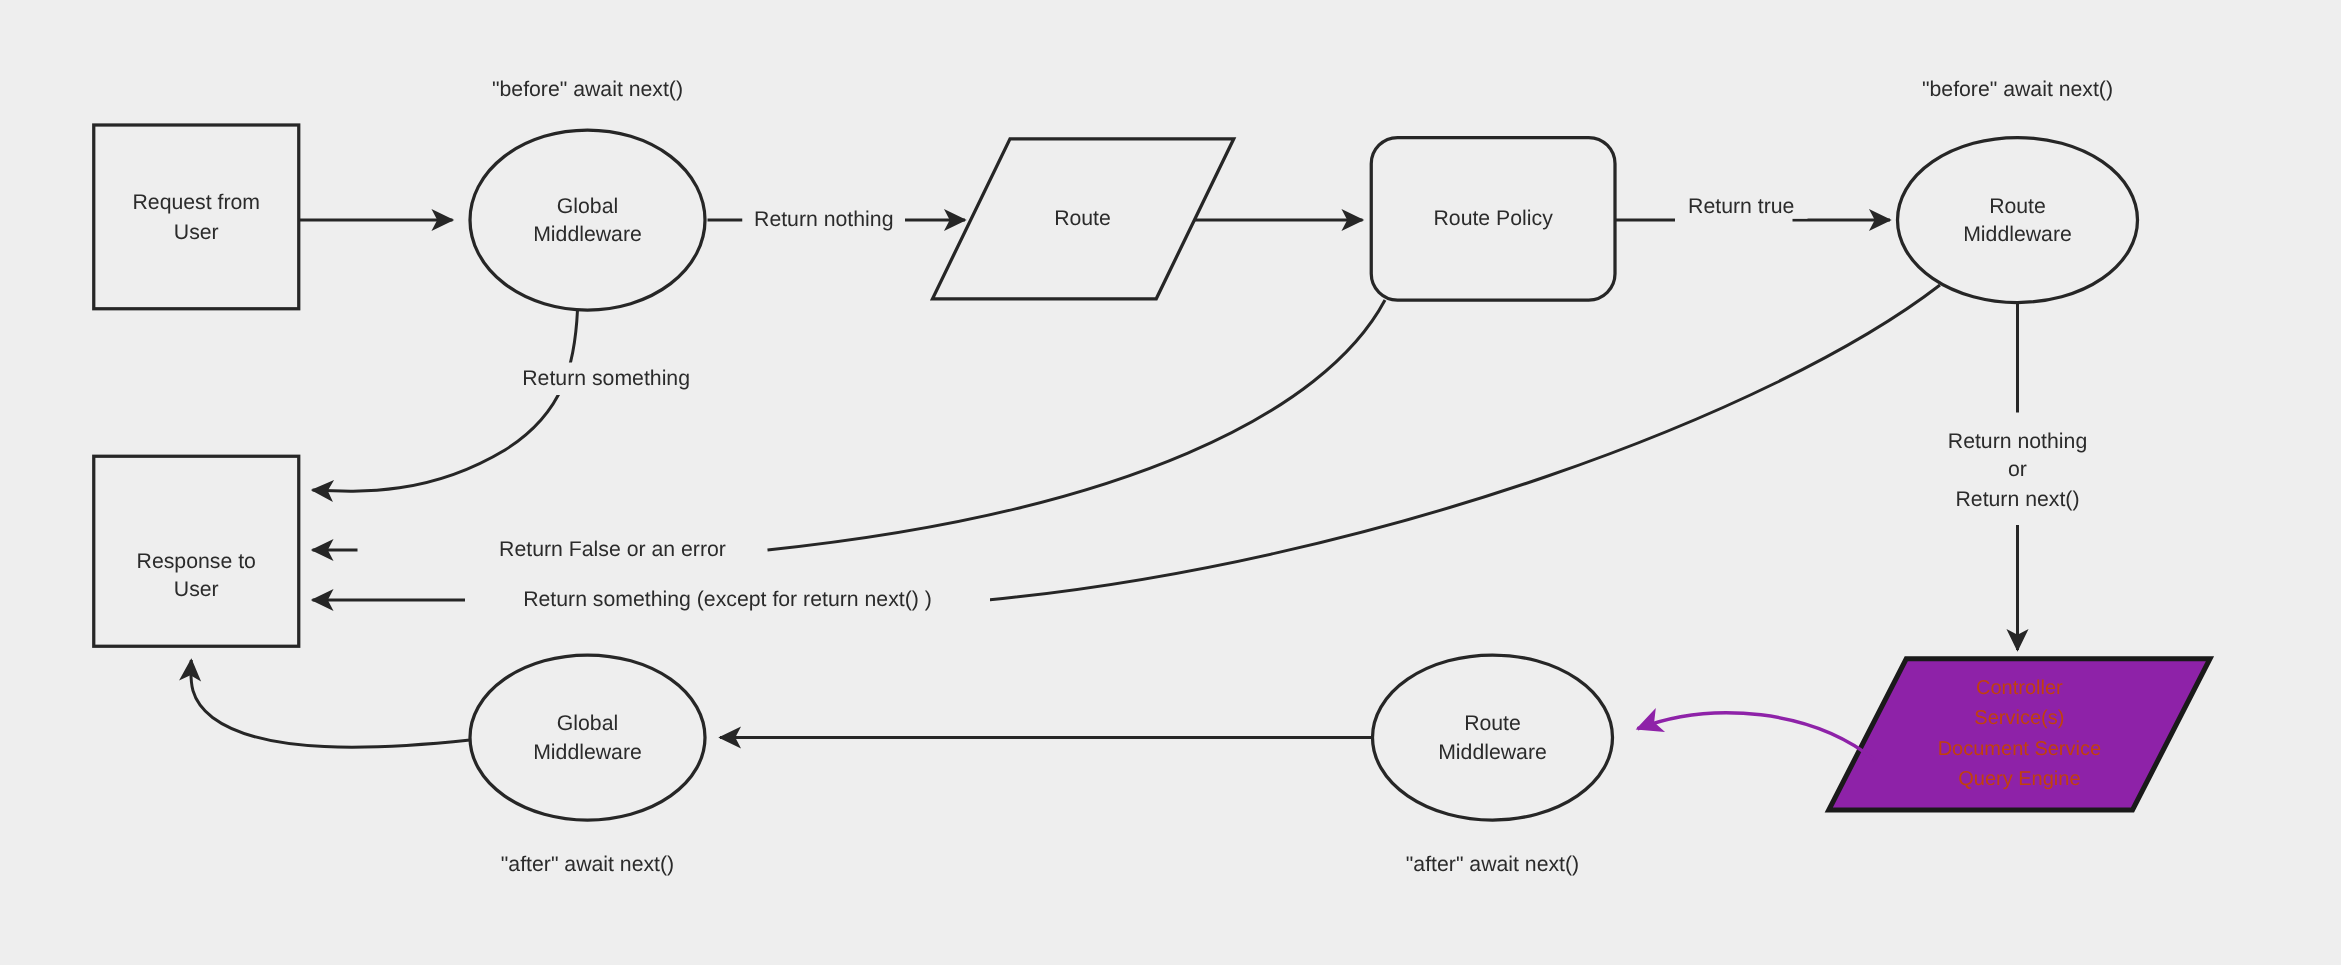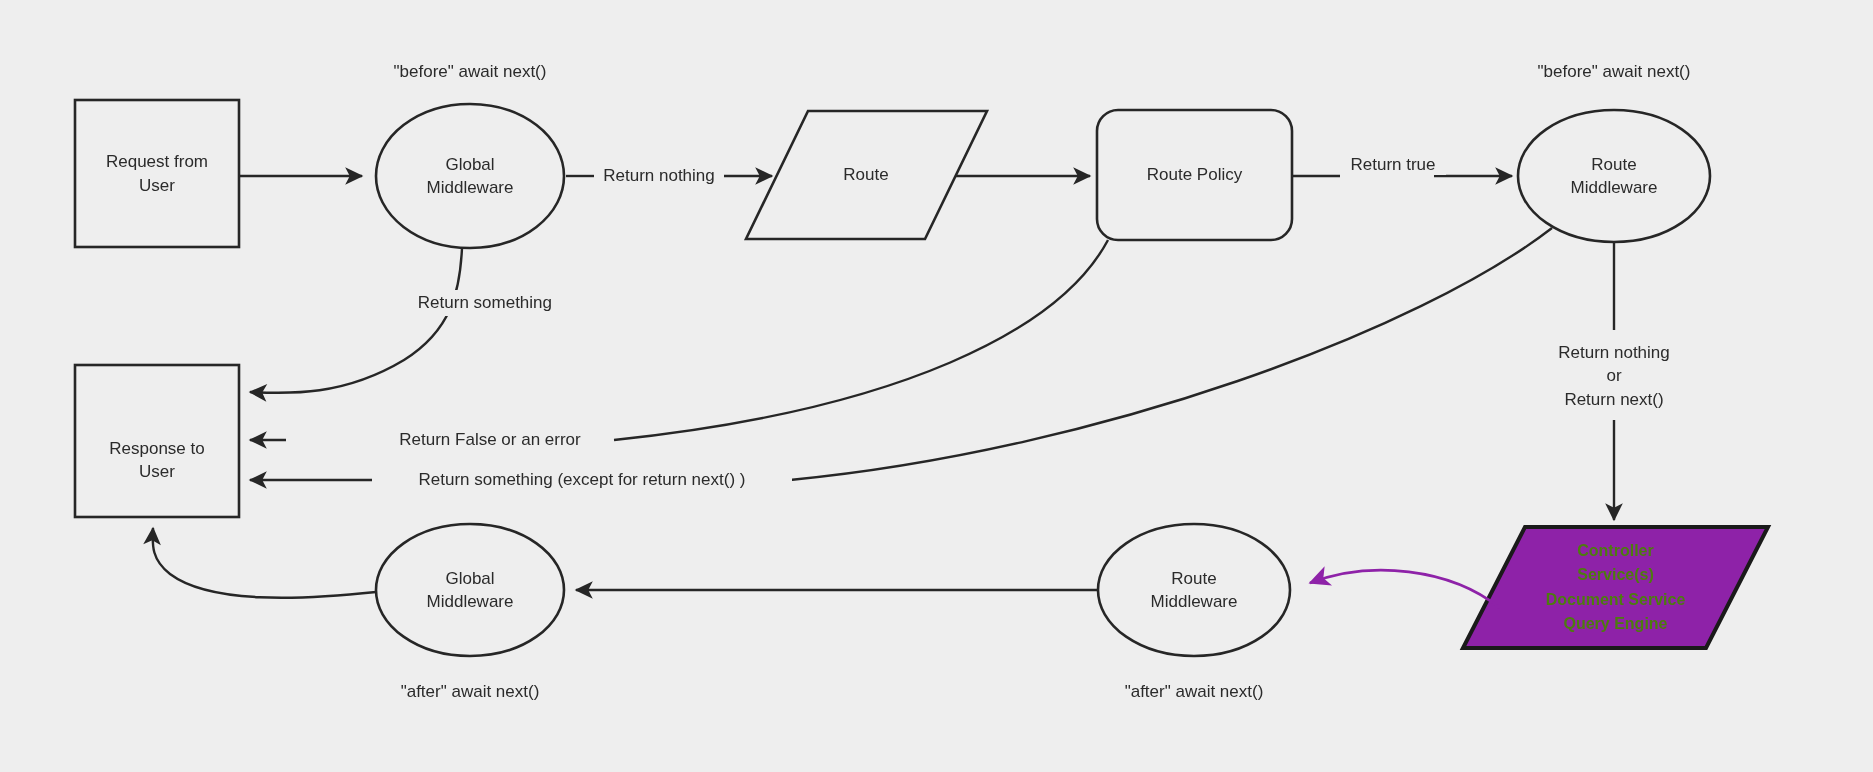--- a/index.html
+++ b/index.html
@@ -45,22 +45,22 @@
     display: flex;
     align-items: center;
     justify-content: center;
     background: #eeeeee;
     padding: 0 6px;
     font-size: 17px;
     color: #2b2b2b;
     white-space: nowrap;
   }
   .purple-text {
-    color: #4d7c0f;
-    font-weight: bold;
+    color: #c2410c;
+    font-weight: normal;
     font-size: 16px;
     line-height: 1.52;
   }
 </style>
 </head>
 <body>
 
 <div id="canvas">
 
   <svg id="diagram" viewBox="0 0 1873 772">

